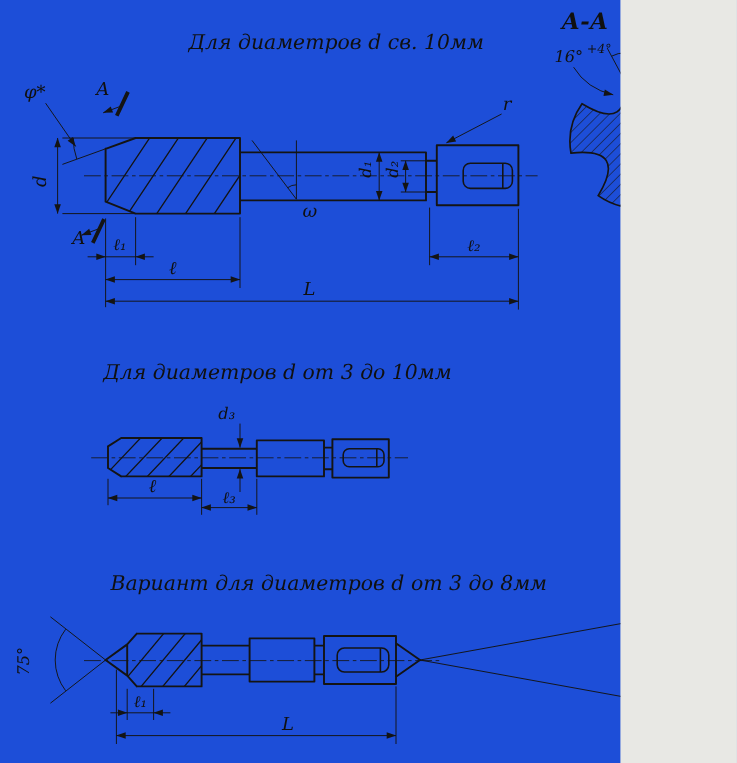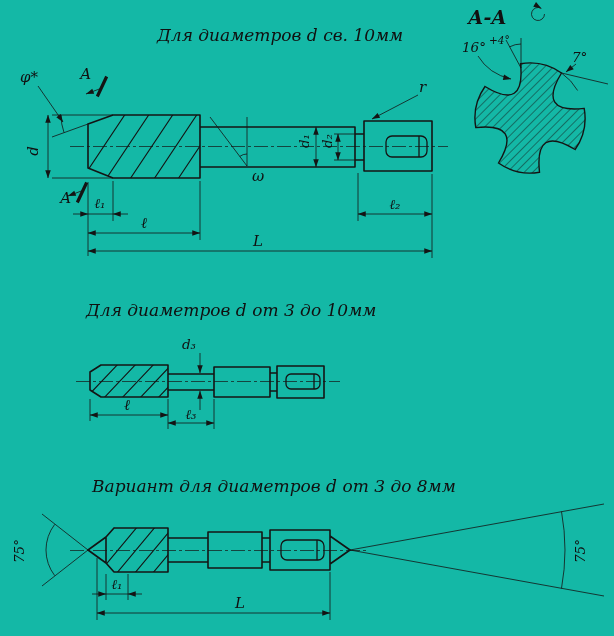--- a/index.html
+++ b/index.html
@@ -1,16 +1,16 @@
 <!DOCTYPE html>
 <html><head>
 <meta charset="utf-8">
 <style>
   html,body{margin:0;padding:0;background:#e8e8e4;}
-  .page{width:614px;height:636px;background:#14b8a6;position:relative;overflow:hidden;}
+  .page{width:517px;height:636px;background:#1d4ed8;position:relative;overflow:hidden;}
   svg{display:block}
   .ol{stroke:#141414;stroke-width:1.6;fill:none;stroke-linecap:round;stroke-linejoin:round}
   .ol2{stroke:#141414;stroke-width:1.3;fill:none}
   .thin{stroke:#141414;stroke-width:0.8;fill:none}
   .thick{stroke:#141414;stroke-width:3.2;fill:none;stroke-linecap:square}
   .cline{stroke:#141414;stroke-width:0.7;fill:none;stroke-dasharray:14 3 3 3}
   .flute{stroke:#141414;stroke-width:1.1;fill:none}
   text{font-family:"DejaVu Serif","Liberation Serif",serif;font-style:italic;fill:#101010}
   .t-title{font-size:17px}
   .t-dim{font-size:15px}

